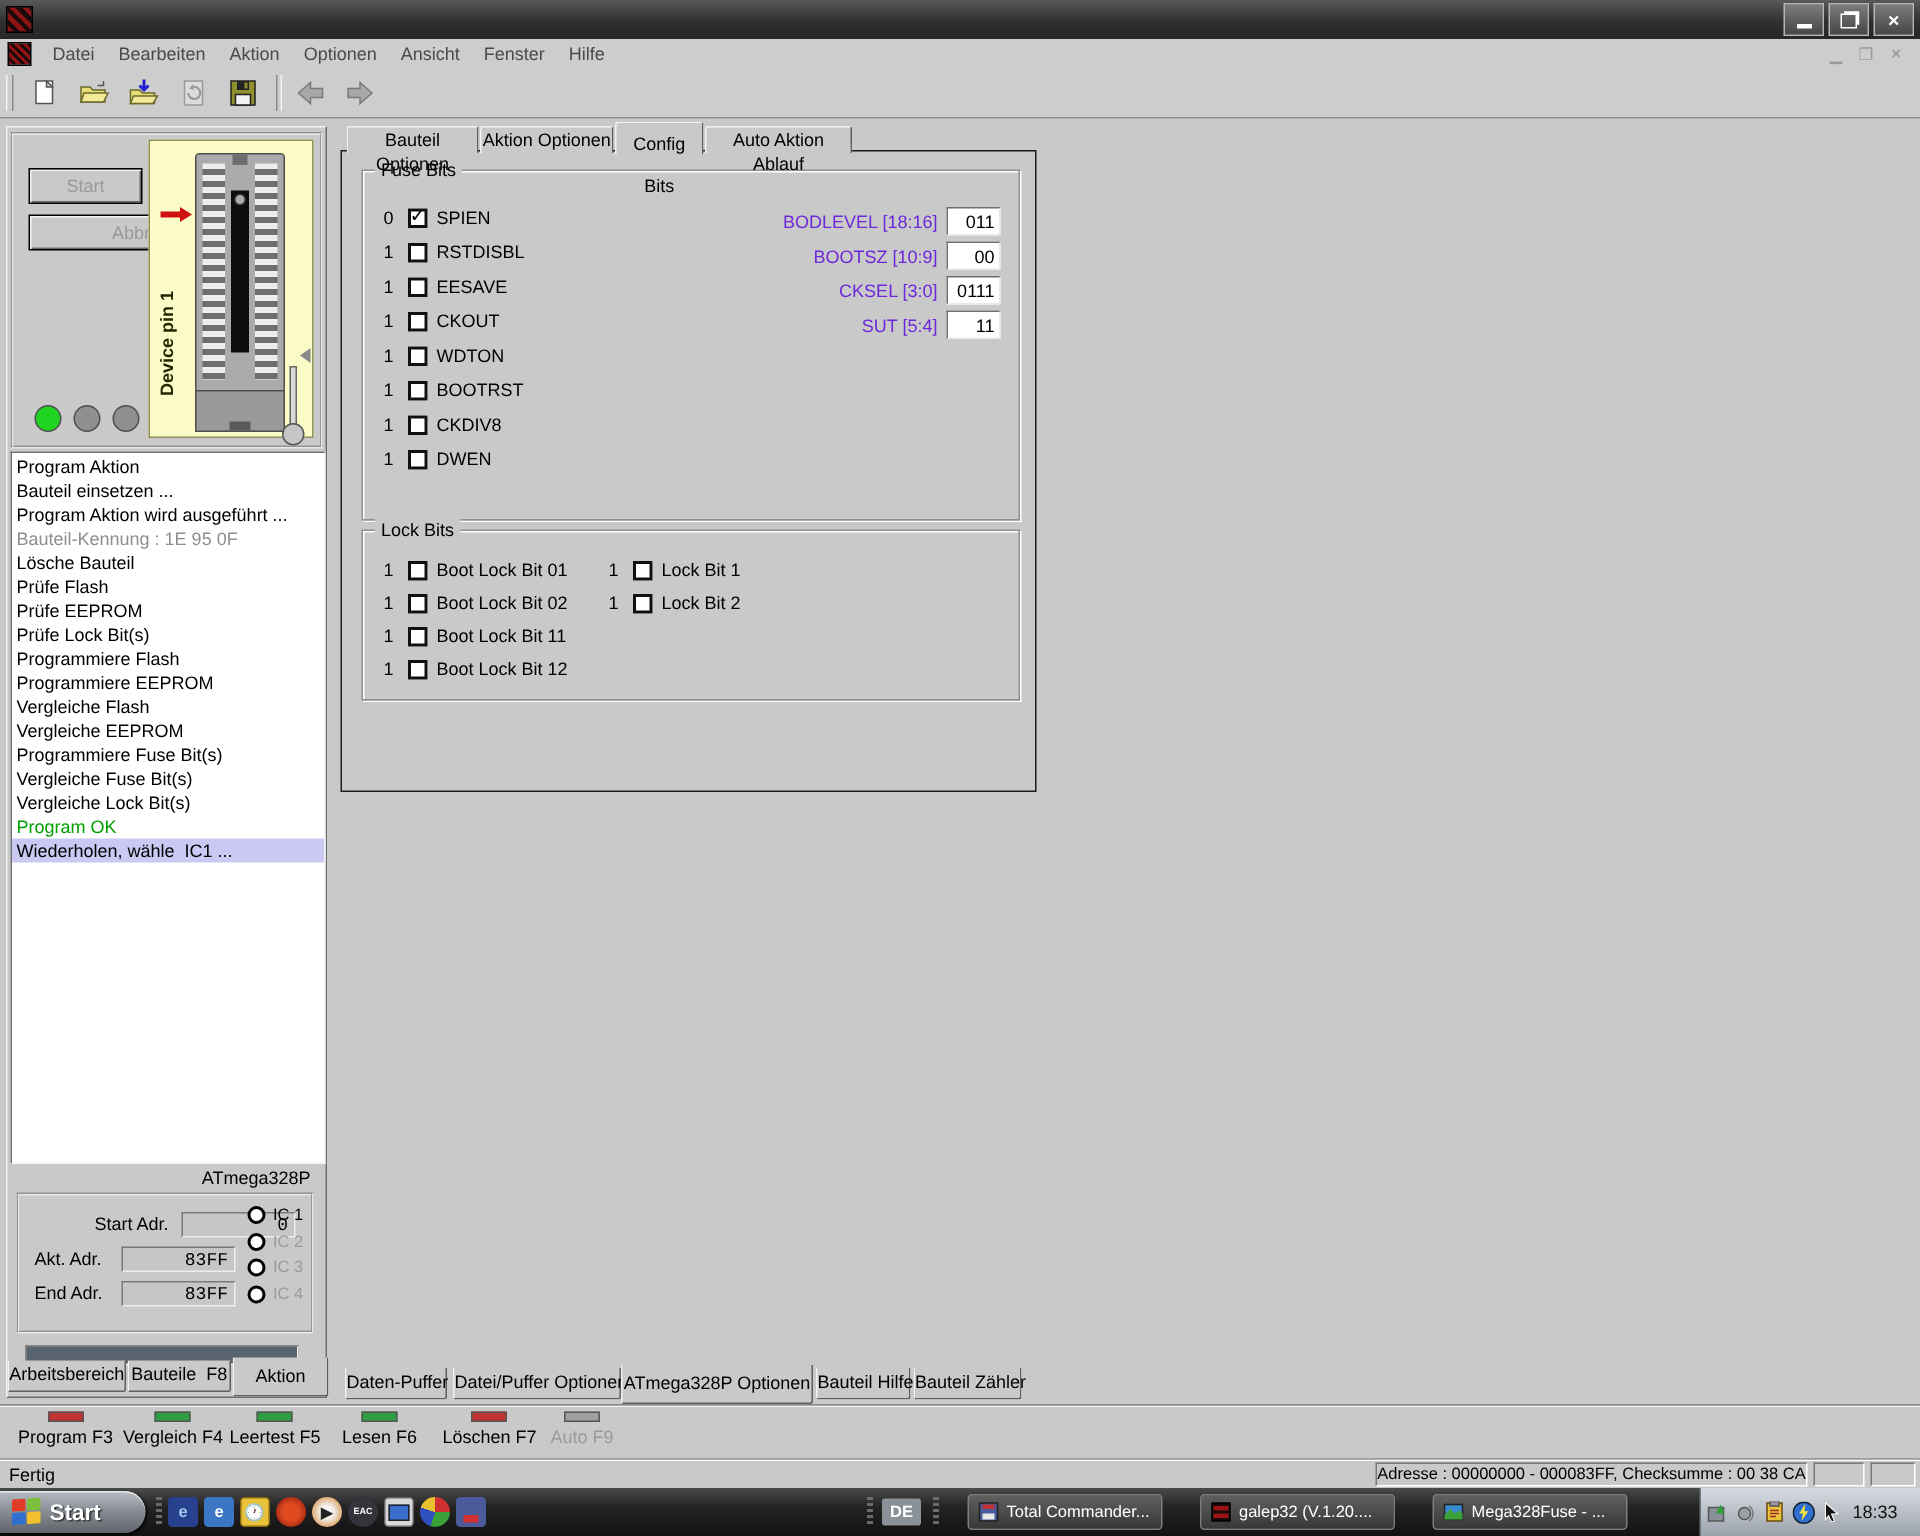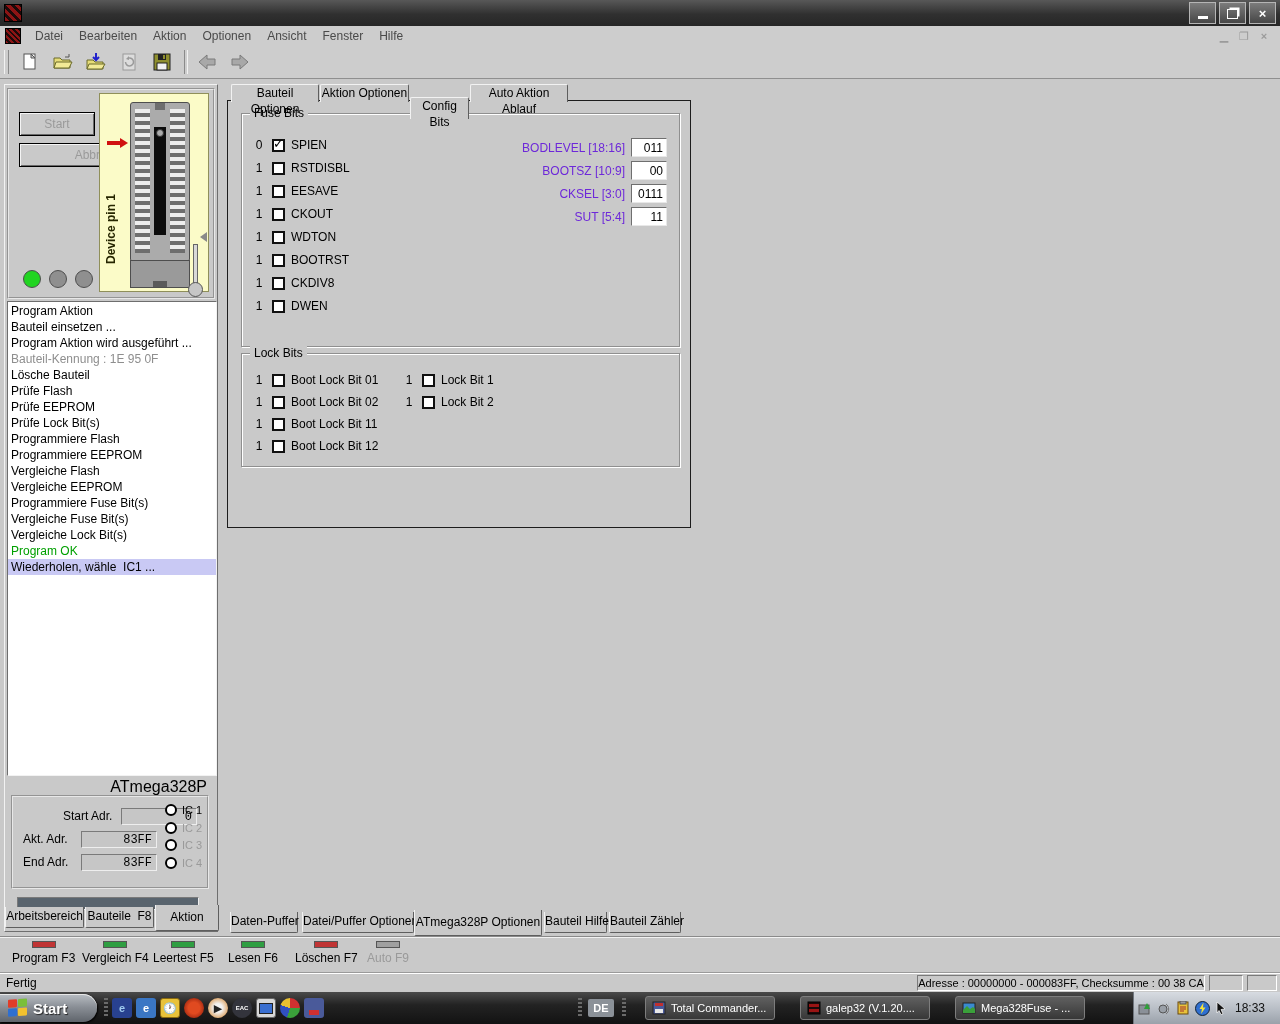--- a/index.html
+++ b/index.html
@@ -64,42 +64,42 @@
   .lamp{position:absolute;width:18px;height:18px;border-radius:50%;border:1px solid #4e4e4e;box-sizing:border-box;}
   .lamp-green{background:#21d421;} .lamp-off{background:#8f8f8f;}
 
   .loglist{position:absolute;left:2px;top:216px;width:210px;height:475px;background:#fff;
     border:1px solid;border-color:#6e6e6e #f2f2f2 #f2f2f2 #6e6e6e;box-sizing:border-box;
     font-size:12px;overflow:hidden;padding-top:1px;}
   .logitem{height:16px;line-height:16px;padding-left:3px;white-space:pre;}
   .state-normal{color:#000;} .state-muted{color:#8e8e8e;} .state-ok{color:#00a000;}
   .state-selected{color:#000;background:#c9c9f4;}
 
-  .devname{position:absolute;right:10px;top:693px;font-size:16px;color:#000;}
+  .devname{position:absolute;right:10px;top:693px;font-size:12px;color:#000;}
   .addrbox{position:absolute;left:6px;top:710px;width:198px;height:94px;box-sizing:border-box;
     border:2px groove #e8e8e8;}
   .addrrow{position:absolute;left:10px;height:18px;display:flex;align-items:center;}
   .addrlabel{width:58px;font-size:12px;color:#000;}
   .addrfield{width:76px;height:17px;box-sizing:border-box;background:#c6c6c6;
     border:1px solid;border-color:#7a7a7a #eee #eee #7a7a7a;
     font-family:"Liberation Mono","DejaVu Sans Mono",monospace;font-size:12px;
     text-align:right;padding:1px 4px 0 0;color:#000;}
   .icrow{position:absolute;left:152px;display:flex;align-items:center;gap:5px;height:14px;}
   .radio{width:12px;height:12px;border-radius:50%;background:#fff;border:2px solid #000;box-sizing:border-box;}
   .iclabel{font-size:11px;}
   .en-true{color:#000;} .en-false{color:#9a9a9a;}
   .progress{position:absolute;left:12px;top:812px;width:182px;height:13px;box-sizing:border-box;
     border:1px solid;border-color:#7a7a7a #eee #eee #7a7a7a;background:#59646e;}
 
   
   .toptabs{left:229px;top:81px;width:480px;height:21px;}
   .toptab{position:absolute;top:3px;height:18px;box-sizing:border-box;background:#c9c9c9;
     border:1px solid #5e5e5e;border-bottom:none;border-top-color:#f2f2f2;border-left-color:#f2f2f2;
     border-radius:2px 2px 0 0;text-align:center;font-size:12px;line-height:16px;z-index:1;}
-  .toptab.act-true{top:16px;height:22px;line-height:16px;z-index:3;}
+  .toptab.act-true{top:0;height:22px;line-height:28px;z-index:3;}
 
   .bottomtab{position:absolute;box-sizing:border-box;background:#c9c9c9;
     border:1px solid #5e5e5e;border-top:none;border-left-color:#f2f2f2;
     border-radius:0 0 2px 2px;text-align:center;font-size:12px;white-space:pre;z-index:1;}
   .bt-norm{top:2px;height:21px;line-height:19px;}
   .act-true.bottomtab{top:0;height:26px;line-height:24px;z-index:3;}
 
   .lefttabs{left:4px;top:905px;width:216px;height:28px;}
   .doctabs{left:228px;top:910px;width:460px;height:26px;}
 

